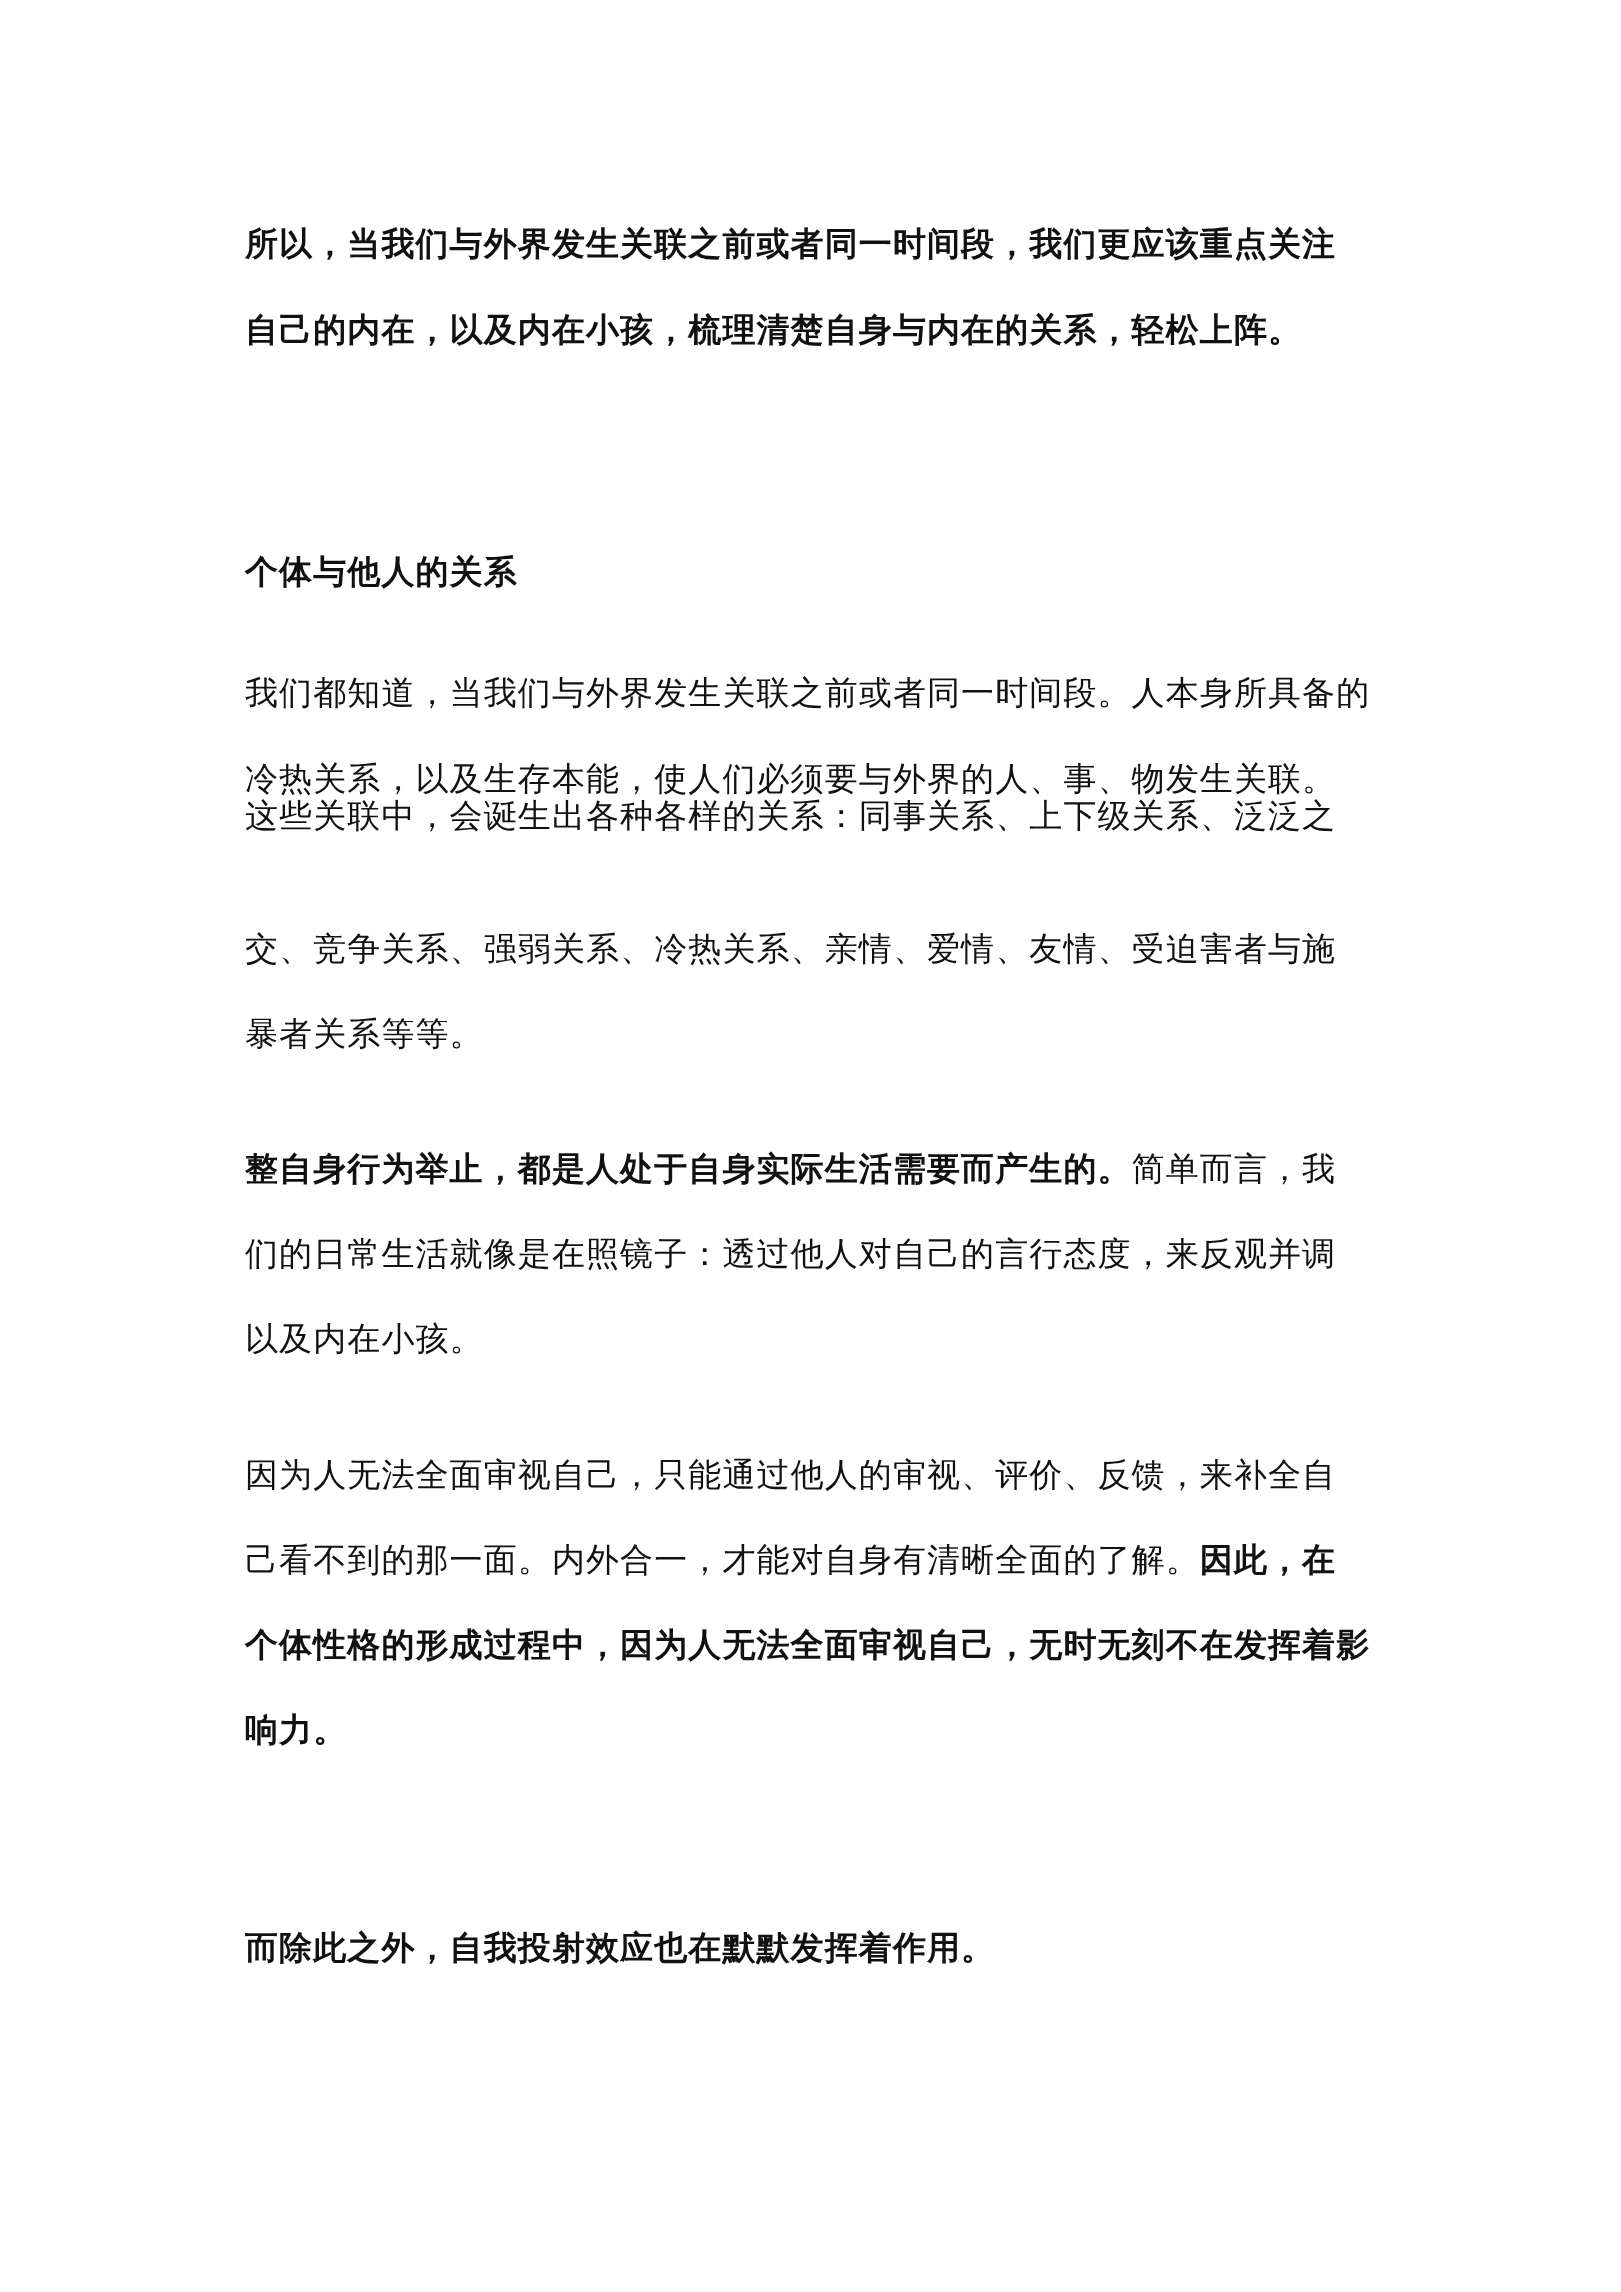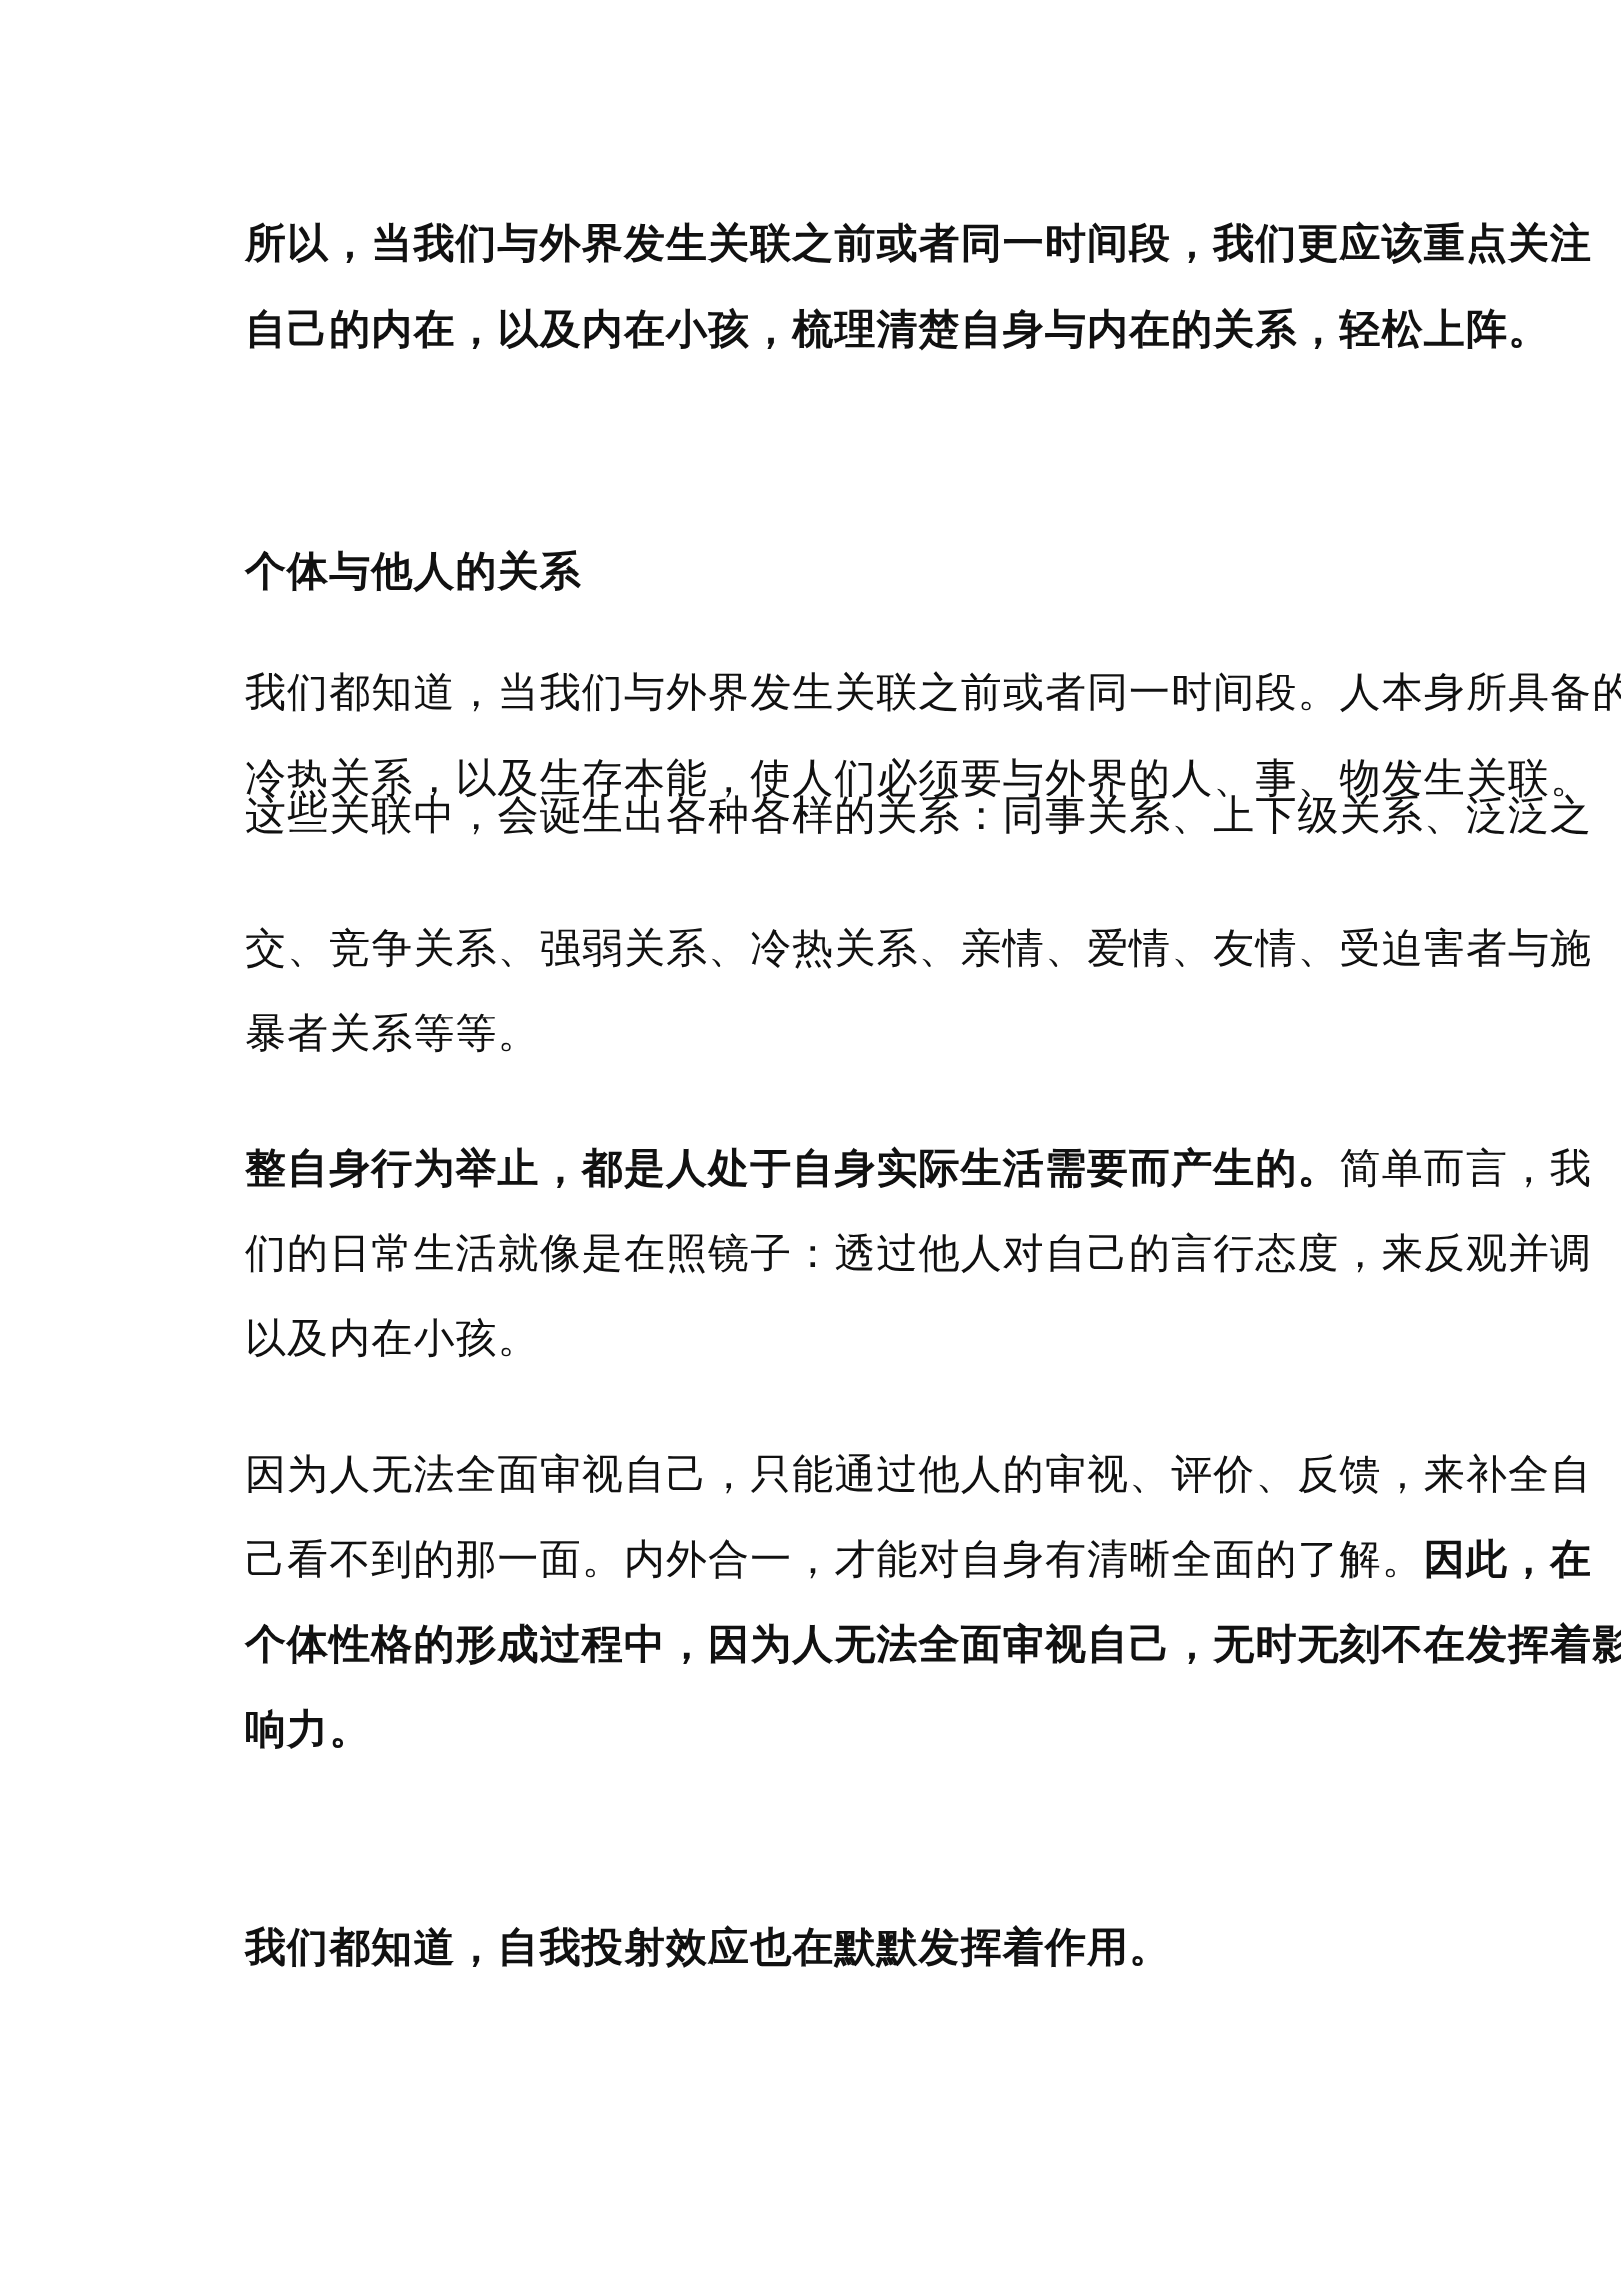--- a/index.html
+++ b/index.html
@@ -18,21 +18,21 @@
     .page {
       position: absolute;
       left: 245px;
       top: 0;
       width: 1137px;
     }
     .line {
       position: absolute;
       left: 0;
       white-space: nowrap;
-      font-size: 41px;
+      font-size: 33px;
       line-height: 43px;
       letter-spacing: 1.1px;
     }
     .b { font-weight: bold; }
   </style>
 </head>
 <body>
 
 <div class="page">
 
@@ -86,17 +86,17 @@
     </div>
     <div class="line b" style="top:1623px">
       <span>个体性格的形成过程中，因为人无法全面审视自己，无时无刻不在发挥着影</span>
     </div>
     <div class="line b" style="top:1708px">
       <span>响力。</span>
     </div>
   </div>
 
   <div class="line b" style="top:1926px">
-    <span>我们都知道，自我投射效应也在默默发挥着作用。</span>
+    <span>而除此之外，自我投射效应也在默默发挥着作用。</span>
   </div>
 
 </div>
 
 
 </body></html>

